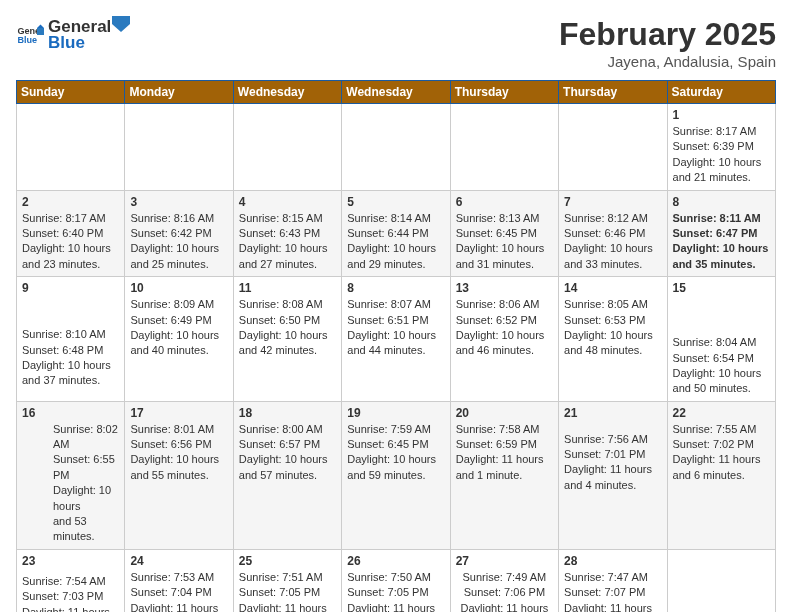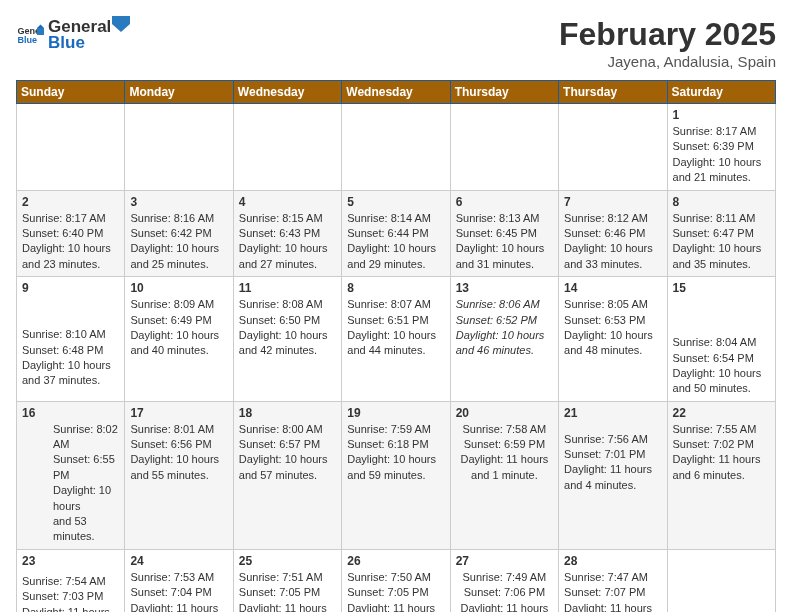--- a/index.html
+++ b/index.html
@@ -175,21 +175,21 @@
         </td>
         <td>
           <div class="day-number">7</div>
           <div class="day-info" style="white-space: pre-line;">Sunrise: 8:12 AM
 Sunset: 6:46 PM
 Daylight: 10 hours
 and 33 minutes.</div>
         </td>
         <td>
           <div class="day-number">8</div>
-          <div class="day-info" style="white-space: pre-line;">Sunrise: 8:11 AM
+          <div class="day-info" style="white-space: pre-line; font-weight: bold;">Sunrise: 8:11 AM
 Sunset: 6:47 PM
 Daylight: 10 hours
 and 35 minutes.</div>
         </td>
       </tr>
       <tr>
         <td>
           <div class="day-number">9</div>
           <div class="day-info" style="white-space: pre-line; margin-top: 32px;">Sunrise: 8:10 AM
 Sunset: 6:48 PM
@@ -212,21 +212,21 @@
         </td>
         <td>
           <div class="day-number">8</div>
           <div class="day-info" style="white-space: pre-line;">Sunrise: 8:07 AM
 Sunset: 6:51 PM
 Daylight: 10 hours
 and 44 minutes.</div>
         </td>
         <td>
           <div class="day-number">13</div>
-          <div class="day-info" style="white-space: pre-line; font-style: italic;">Sunrise: 8:06 AM
+          <div class="day-info" style="white-space: pre-line;">Sunrise: 8:06 AM
 Sunset: 6:52 PM
 Daylight: 10 hours
 and 46 minutes.</div>
         </td>
         <td>
           <div class="day-number">14</div>
           <div class="day-info" style="white-space: pre-line;">Sunrise: 8:05 AM
 Sunset: 6:53 PM
 Daylight: 10 hours
 and 48 minutes.</div>
@@ -257,27 +257,27 @@
         <td>
           <div class="day-number">18</div>
           <div class="day-info" style="white-space: pre-line;">Sunrise: 8:00 AM
 Sunset: 6:57 PM
 Daylight: 10 hours
 and 57 minutes.</div>
         </td>
         <td>
           <div class="day-number">19</div>
           <div class="day-info" style="white-space: pre-line;">Sunrise: 7:59 AM
-Sunset: 6:18 PM
+Sunset: 6:45 PM
 Daylight: 10 hours
 and 59 minutes.</div>
         </td>
         <td>
           <div class="day-number">20</div>
-          <div class="day-info" style="white-space: pre-line; text-align: center;">Sunrise: 7:58 AM
+          <div class="day-info" style="white-space: pre-line;">Sunrise: 7:58 AM
 Sunset: 6:59 PM
 Daylight: 11 hours
 and 1 minute.</div>
         </td>
         <td>
           <div class="day-number">21</div>
           <div class="day-info" style="white-space: pre-line; margin-top: 12px;">Sunrise: 7:56 AM
 Sunset: 7:01 PM
 Daylight: 11 hours
 and 4 minutes.</div>

